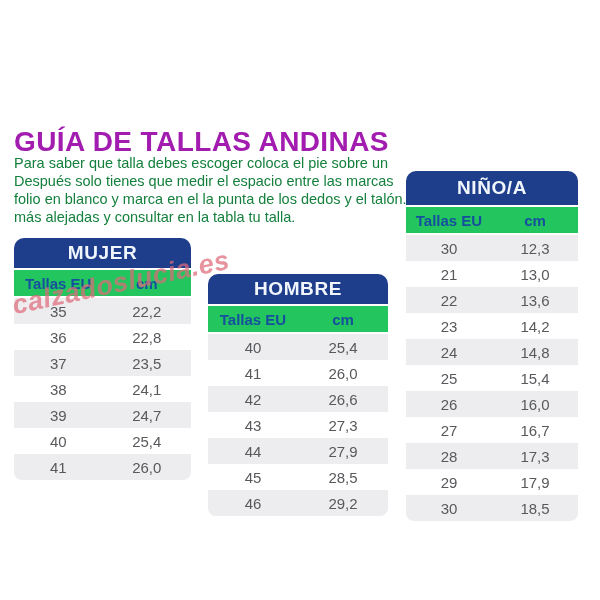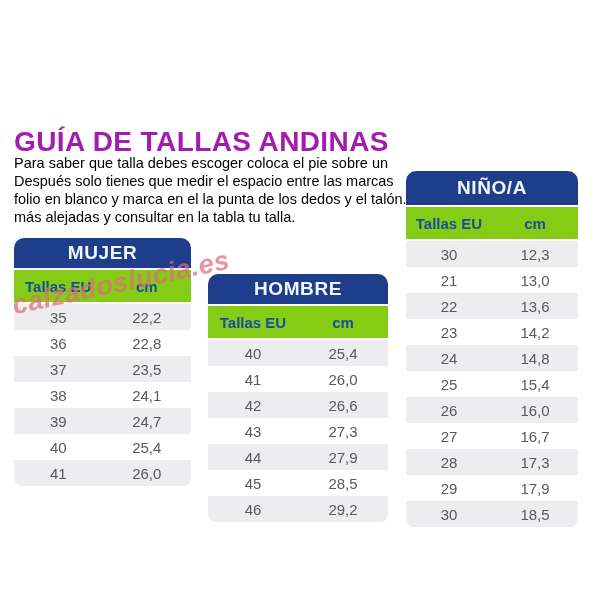--- a/index.html
+++ b/index.html
@@ -8,32 +8,32 @@
     font-family:"Liberation Sans", sans-serif; overflow:hidden;
   }
 
   .page-title {
     position:absolute; left:14px; top:126px; margin:0;
     font-size:28px; font-weight:bold; letter-spacing:0.4px;
     color:#a21caf;
   }
   .desc {
     position:absolute; left:14px; top:154px;
-    font-size:14.5px; line-height:18px; color:#000000;
+    font-size:14.5px; line-height:18px; color:#15803d;
   }
 
   .sizetable { position:absolute; }
   .thead {
     height:30px; background:#1e3e8c; border-radius:10px 10px 0 0;
     display:flex; align-items:center; justify-content:center;
     color:#f0f6fc; font-weight:bold; font-size:19px; letter-spacing:0.6px;
   }
   .ninoa .thead { height:34px;margin-top:38px; }
   .subhead {
-    margin-top:2px; height:32px; background:#84cc16;
+    margin-top:2px; height:26px; background:#22c55e;
     display:flex; align-items:center;
     color:#164f9e; font-weight:bold; font-size:15px;
   }
   .subhead .cell, .trow .cell {
     flex:1; display:flex; align-items:center; justify-content:center;
   }
   .tbody { margin-top:2px; }
   .trow { height:26px; display:flex; font-size:15px; color:#58595c; }
   .trow.alt { background:#ededef; }
   .trow.last { border-radius:0 0 8px 8px; }

